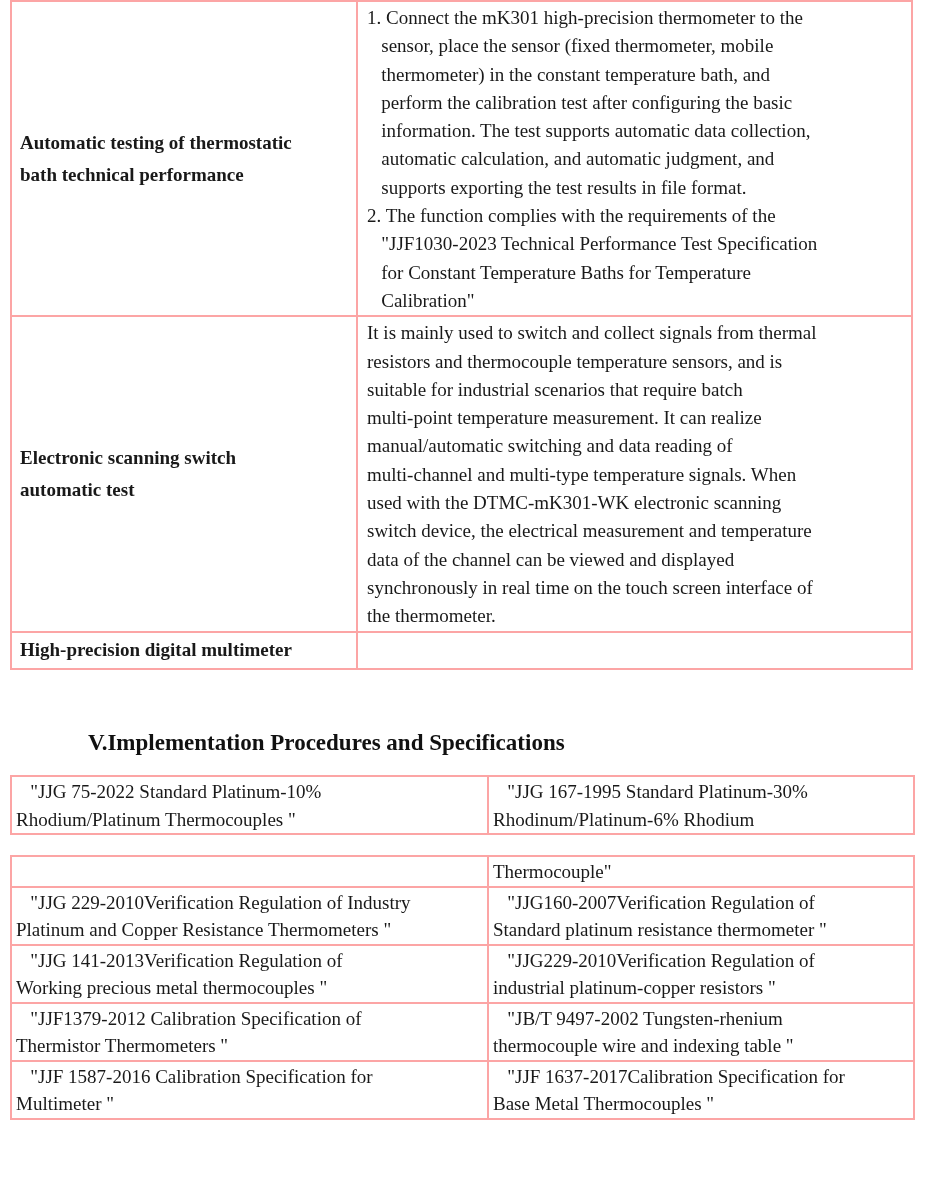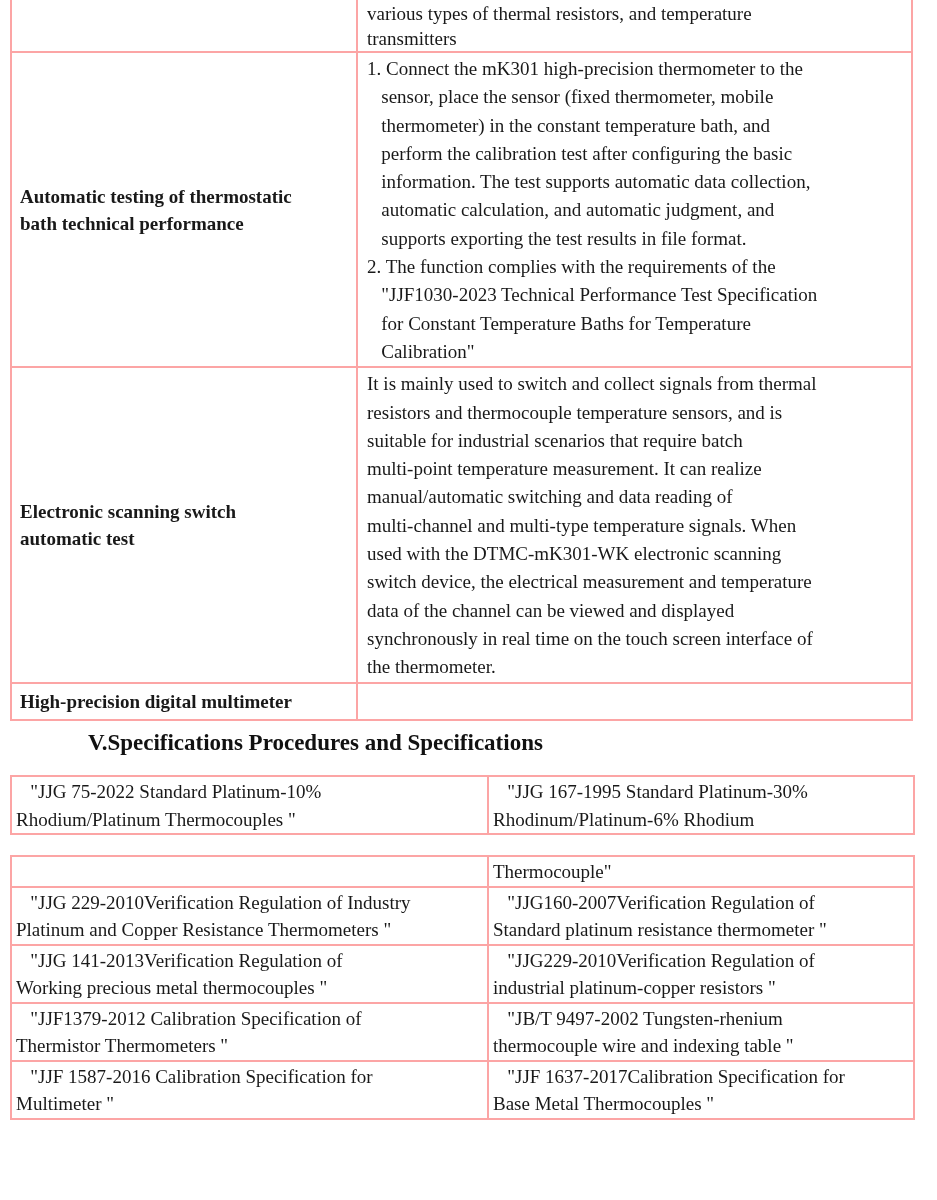--- a/index.html
+++ b/index.html
@@ -33,21 +33,21 @@
     white-space: pre-wrap;
     font-size: 19px;
     word-wrap: break-word;
   }
   
   #top-table { left: 10px; top: 0; width: 901px; }
   #top-table tr.cut td { border-top: none; }
   td.feat {
     font-weight: bold;
     vertical-align: middle;
-    line-height: 27px;
+    line-height: 32px;
     padding: 0 2px 0 8px;
   }
   td.desc {
     line-height: 28.3px;
     padding: 2px 4px 0 9px;
   }
   tr.cut td.desc {
     line-height: 25px;
     padding-top: 1px;
   }
@@ -84,25 +84,20 @@
 <body>
 
 <div class="page">
 
   <table id="top-table">
     <colgroup>
         <col style="width:346px">
         <col style="width:555px">
       </colgroup>
     <tbody>
-      <tr class="cut h50">
-        <td class="feat"></td>
-        <td class="desc">various types of thermal resistors, and temperature
-transmitters</td>
-      </tr>
       <tr class="h308">
         <td class="feat">Automatic testing of thermostatic
 bath technical performance</td>
         <td class="desc">1. Connect the mK301 high-precision thermometer to the
    sensor, place the sensor (fixed thermometer, mobile
    thermometer) in the constant temperature bath, and
    perform the calibration test after configuring the basic
    information. The test supports automatic data collection,
    automatic calculation, and automatic judgment, and
    supports exporting the test results in file format.
@@ -126,21 +121,21 @@
 synchronously in real time on the touch screen interface of
 the thermometer.</td>
       </tr>
       <tr class="h39">
         <td class="feat">High-precision digital multimeter</td>
         <td class="desc"></td>
       </tr>
     </tbody>
   </table>
 
-  <h2 class="section-heading">V.Specifications Procedures and Specifications</h2>
+  <h2 class="section-heading">V.Implementation Procedures and Specifications</h2>
 
   <table id="spec-table-1">
     <colgroup>
         <col style="width:477px">
         <col style="width:426px">
       </colgroup>
     <tbody>
       <tr class="h55">
         <td class="spec">   "JJG 75-2022 Standard Platinum-10%
 Rhodium/Platinum Thermocouples "</td>

